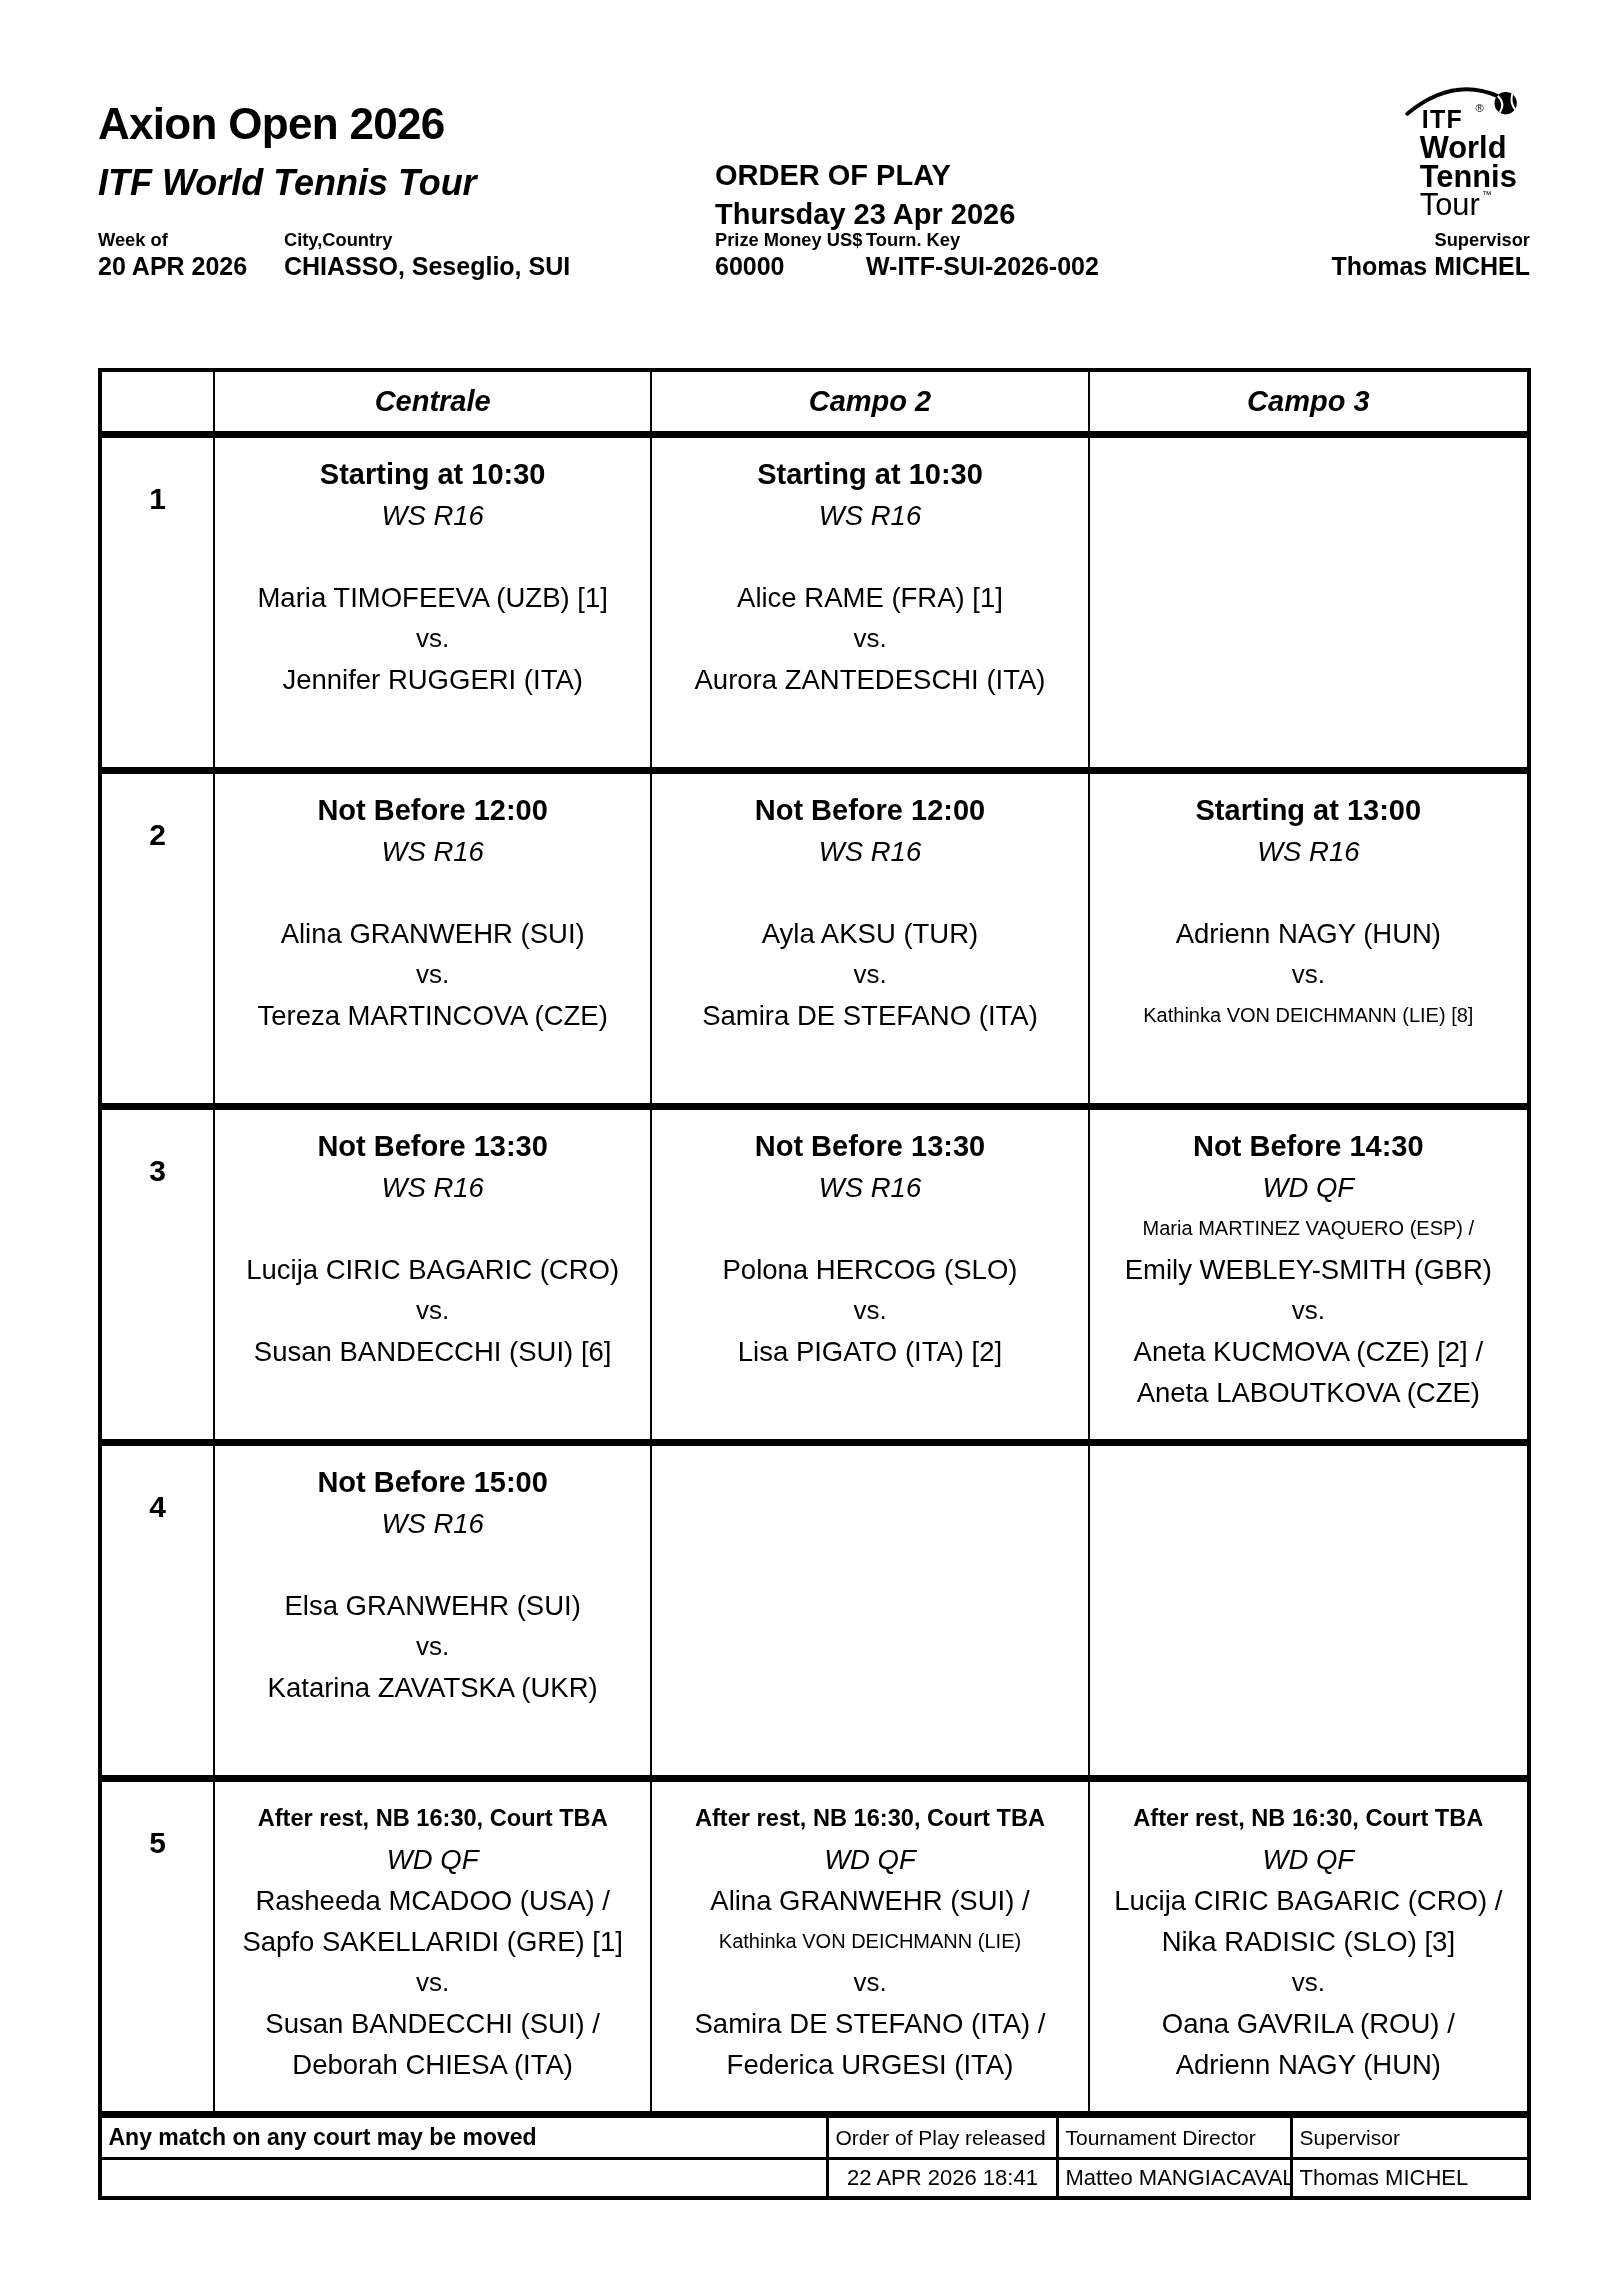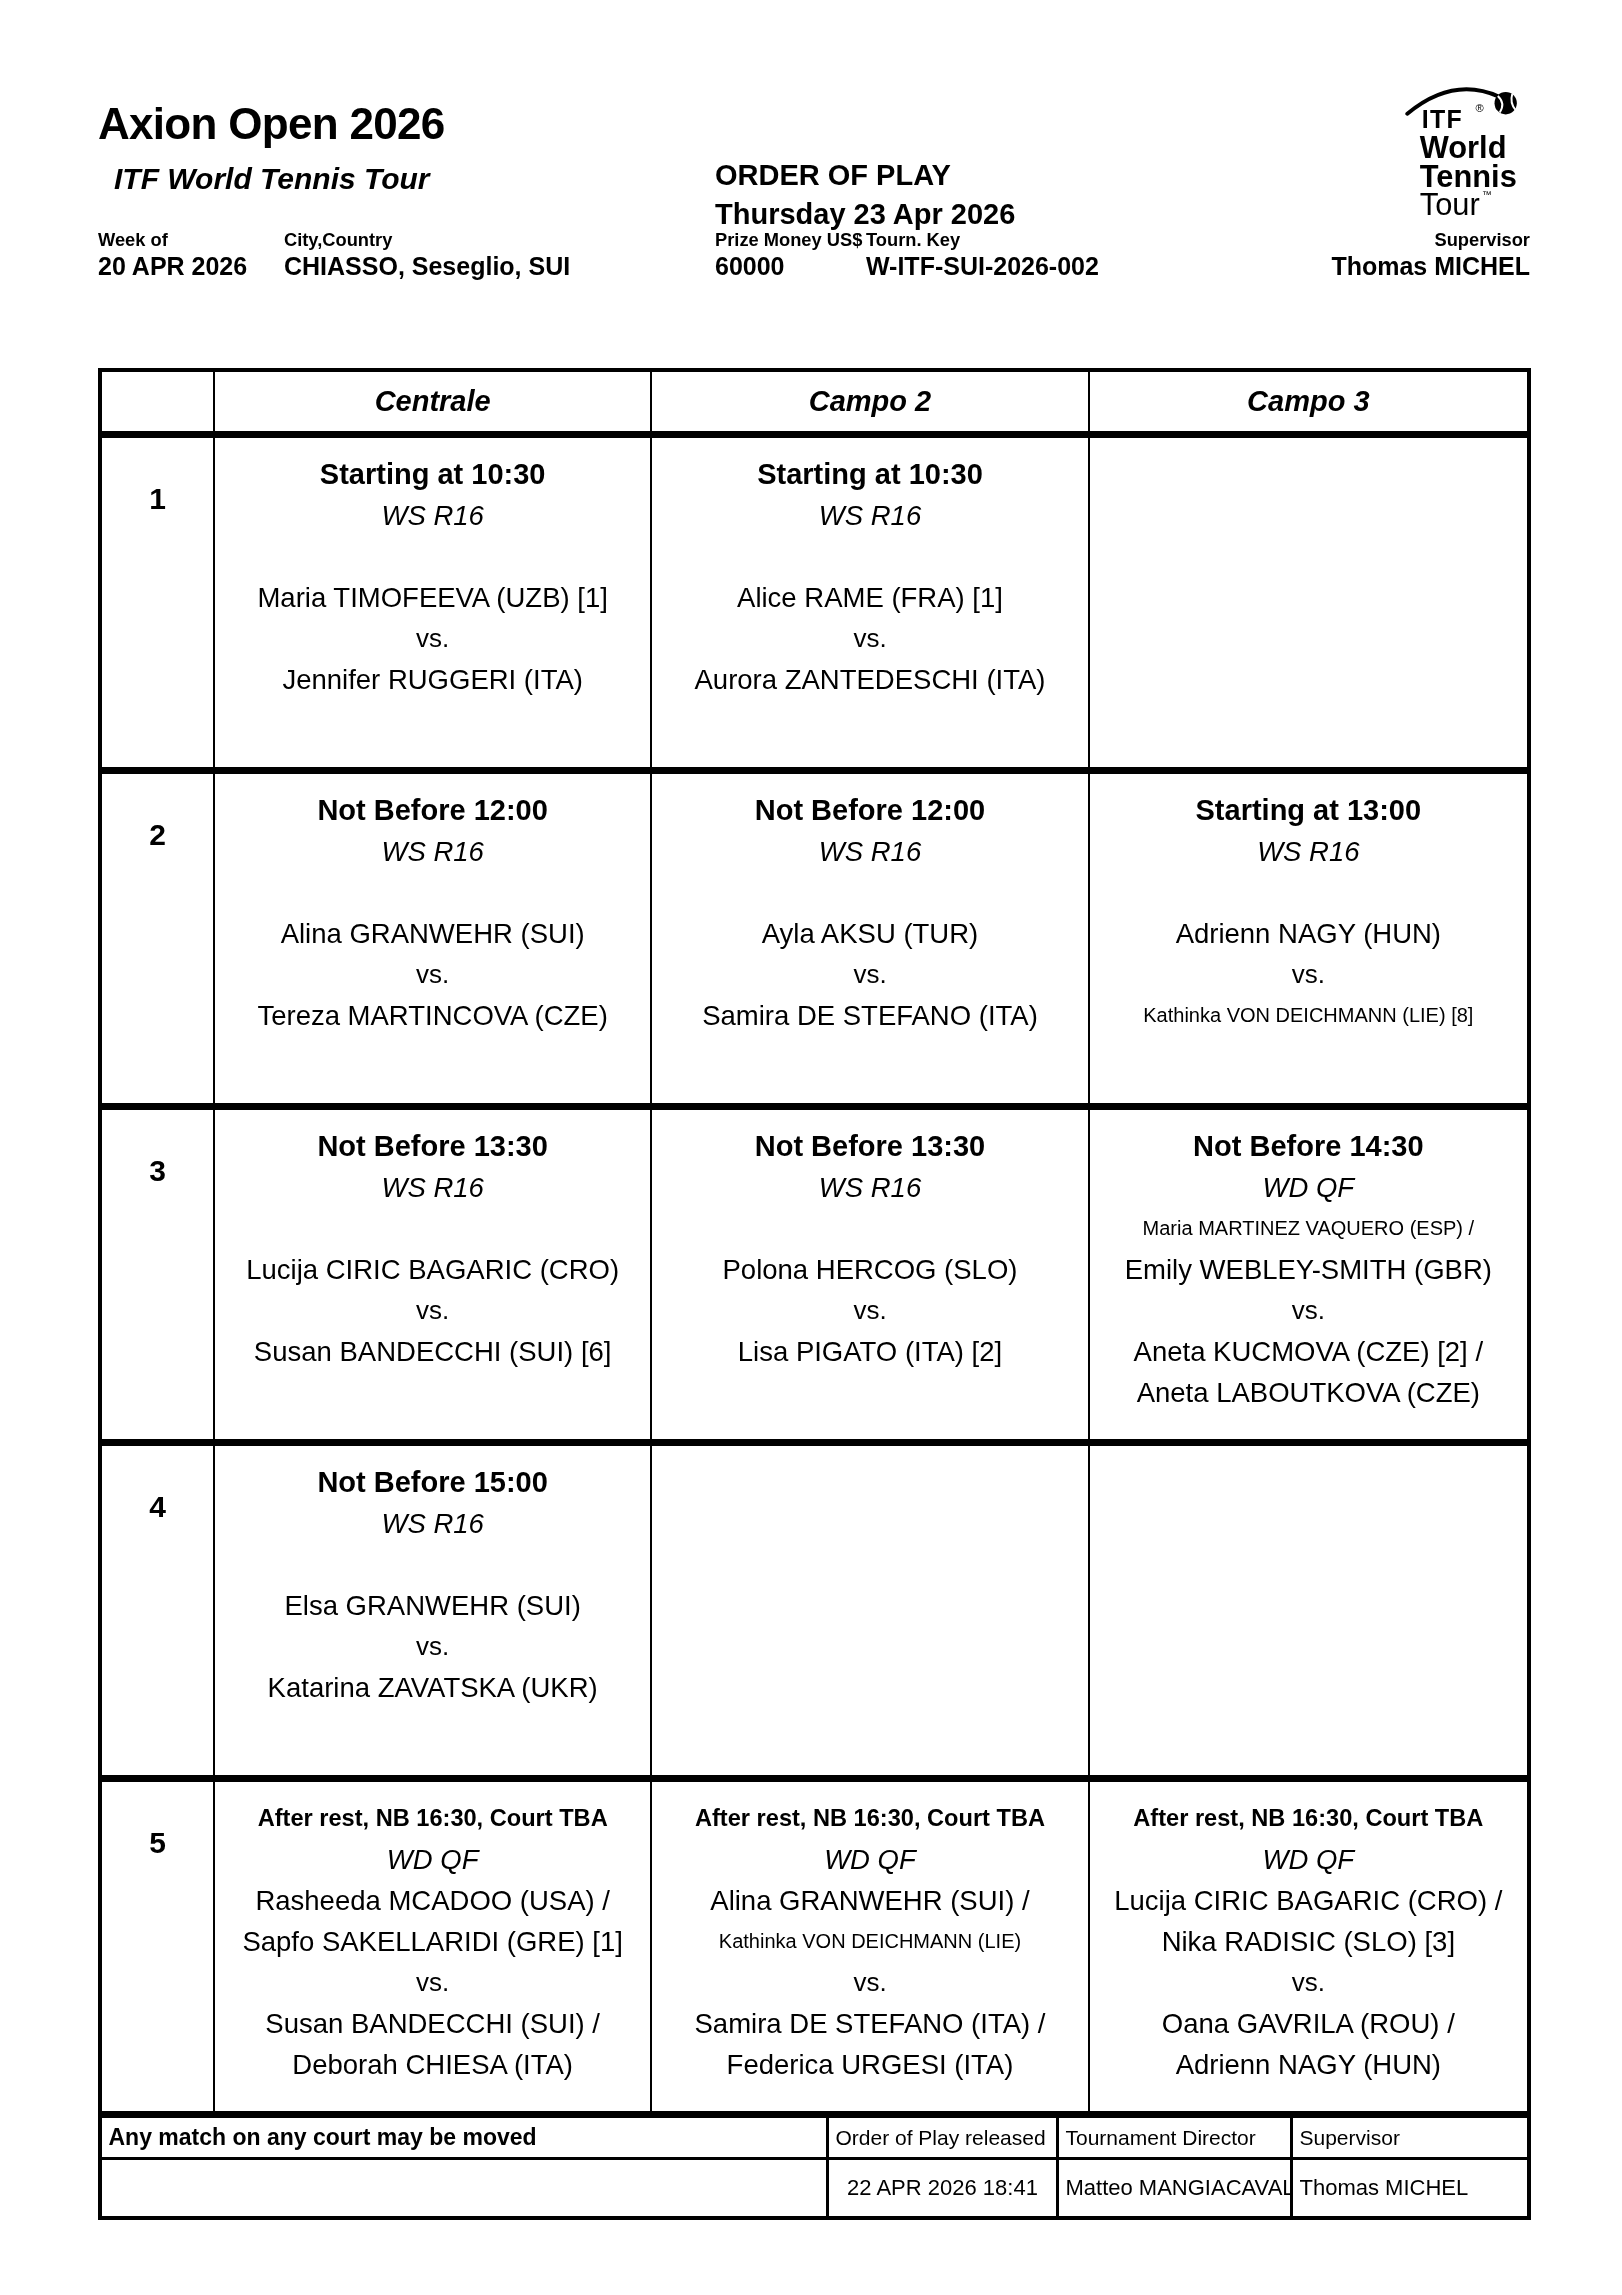--- a/index.html
+++ b/index.html
@@ -3,21 +3,21 @@
 <meta charset="utf-8">
 <style>
   * { margin:0; padding:0; box-sizing:border-box; }
   html,body { width:1622px; height:2295px; background:#ffffff; color:#000;
               font-family:"Liberation Sans", sans-serif; }
   .page { position:relative; width:1622px; height:2295px; padding:0 92px 0 98px; overflow:hidden; }
 
   
   .pagehead { position:relative; height:368px; }
   .title { position:absolute; left:0; top:99px; font-size:44px; font-weight:bold; letter-spacing:-0.7px; }
-  .subtitle { position:absolute; left:16px; top:162px; font-size:30px; font-weight:bold; font-style:italic; }
+  .subtitle { position:absolute; left:0; top:162px; font-size:36px; font-weight:bold; font-style:italic; }
   .oop { position:absolute; left:617px; top:156px; font-size:29px; font-weight:bold; line-height:39px; }
   .meta { position:absolute; top:229px; }
   .meta .mlabel { font-size:18.3px; font-weight:bold; line-height:22px; }
   .meta .mvalue { font-size:25px; font-weight:bold; line-height:31px; }
   .m1 { left:0; }  .m2 { left:186px; }  .m3 { left:617px; }  .m4 { left:768px; }
   .m5 { right:0; text-align:right; }
   .logo { position:absolute; right:0; top:77px; }
 
   
   .optable { border:4.6px solid #000; width:1433px; }
@@ -36,21 +36,21 @@
   .l-time    { font-size:29px; font-weight:bold; }
   .l-time-sm { font-size:23.6px; font-weight:bold; }
   .l-event   { font-size:27.5px; font-style:italic; }
   .l-name    { font-size:27.5px; }
   .l-name-sm { font-size:20px; }
   .l-vs      { font-size:26px; }
 
   
   .frow { display:grid; grid-template-columns:727px 230px 234px 1fr; }
   .flabel { height:42px; border-bottom:3.3px solid #000; }
-  .fvalue { height:56px; }
+  .fvalue { height:36px; }
   .fcell { border-right:3.3px solid #000; display:flex; align-items:center; padding:0 6.5px;
            font-size:21px; white-space:nowrap; overflow:hidden; }
   .fcell:last-child { border-right:none; }
   .note { font-weight:bold; font-size:23px; }
   .fval { font-size:22px; }
   .centered { justify-content:center; }
 </style>
 </head>
 <body>
 

